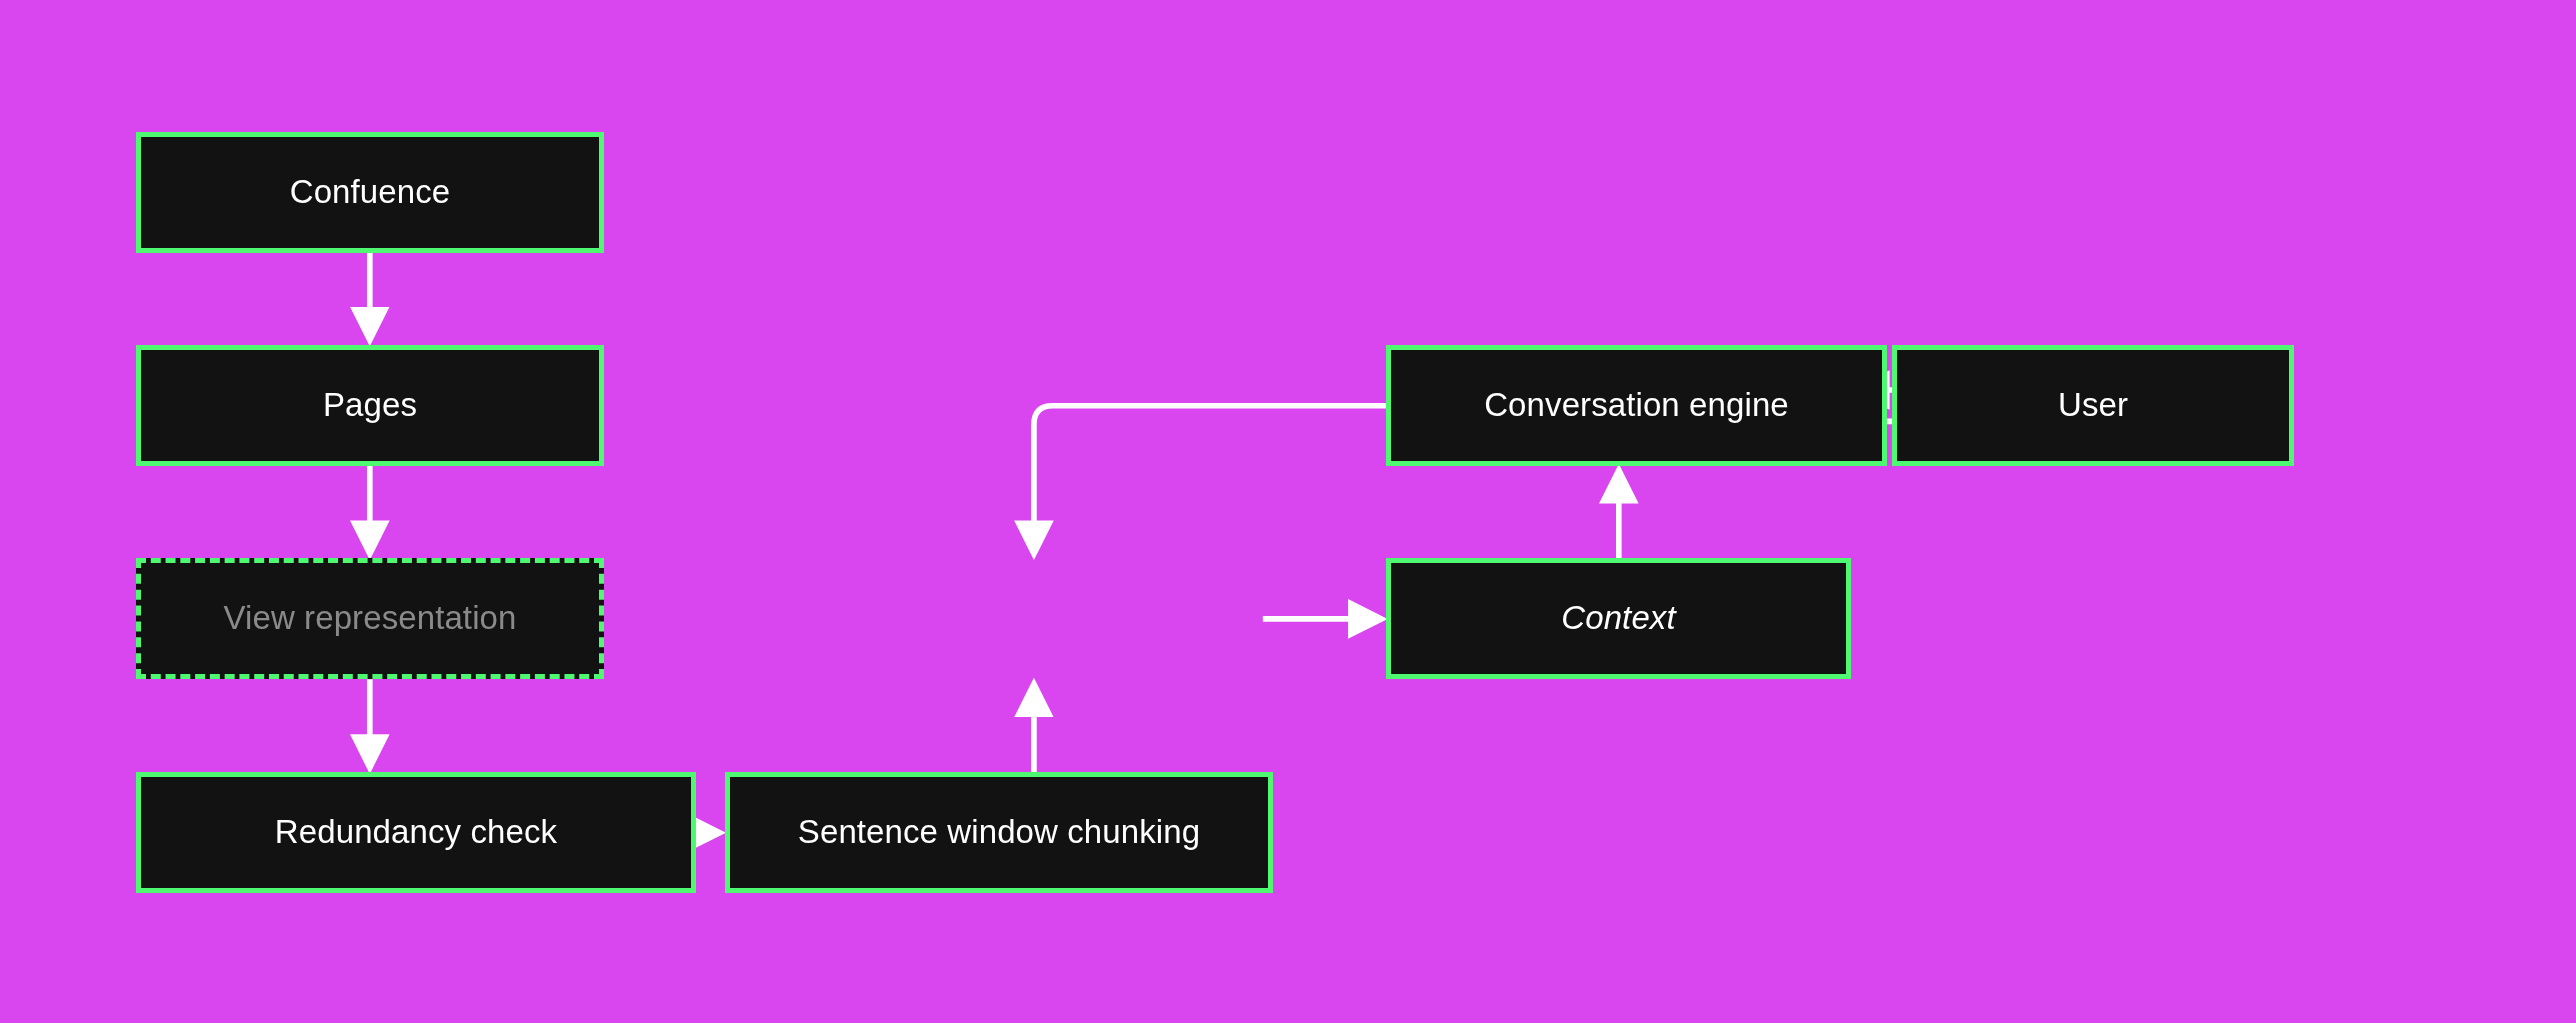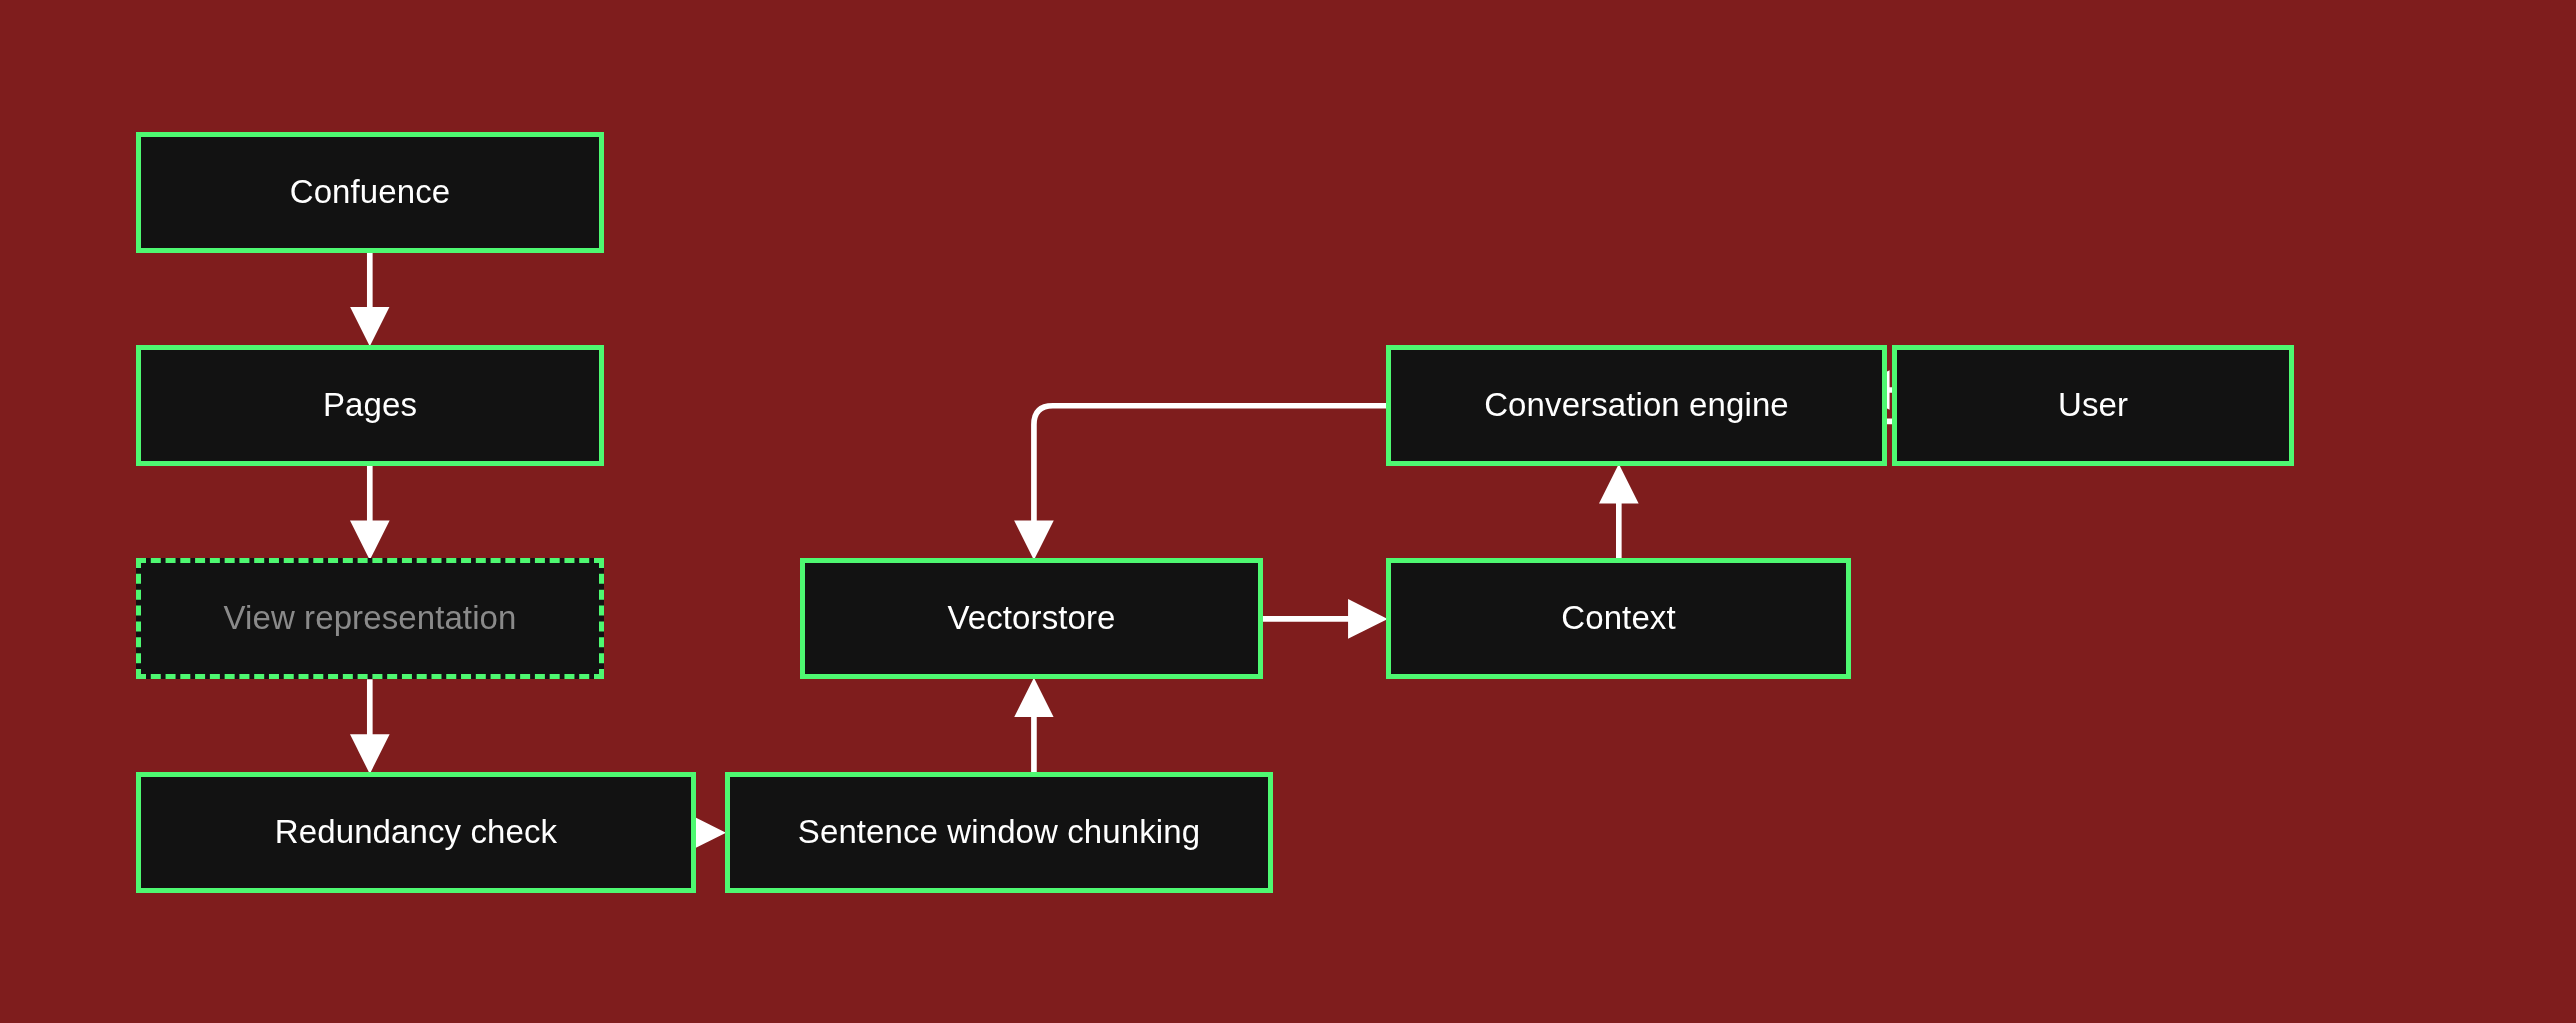--- a/index.html
+++ b/index.html
@@ -8,21 +8,21 @@
     padding: 0;
     background: #121212;
   }
   body {
     font-family: "Liberation Sans", "DejaVu Sans", sans-serif;
   }
   #canvas {
     position: relative;
     width: 2576px;
     height: 1024px;
-    background: #7f1d1d;
+    background: #d946ef;
     overflow: hidden;
   }
   #edge-layer {
     position: absolute;
     left: 0;
     top: 0;
     width: 2576px;
     height: 1024px;
     pointer-events: none;
   }
@@ -118,25 +118,22 @@
   </div>
 
   <div class="node" style="left:136px; top:772px; width:560px; height:121px;">
     <span class="node-label">Redundancy check</span>
   </div>
 
   <div class="node" style="left:725px; top:772px; width:548px; height:121px;">
     <span class="node-label">Sentence window chunking</span>
   </div>
 
-  <div class="node" style="left:800px; top:558px; width:463px; height:121px;">
-    <span class="node-label">Vectorstore</span>
-  </div>
 
-  <div class="node" style="left:1386px; top:558px; width:465px; height:121px;">
+  <div class="node" style="left:1386px; top:558px; width:465px; height:121px;font-style:italic;">
     <span class="node-label">Context</span>
   </div>
 
   <div class="node" style="left:1386px; top:345px; width:501px; height:121px;">
     <span class="node-label">Conversation engine</span>
   </div>
 
   <div class="node" style="left:1892px; top:345px; width:402px; height:121px;">
     <span class="node-label">User</span>
   </div>

